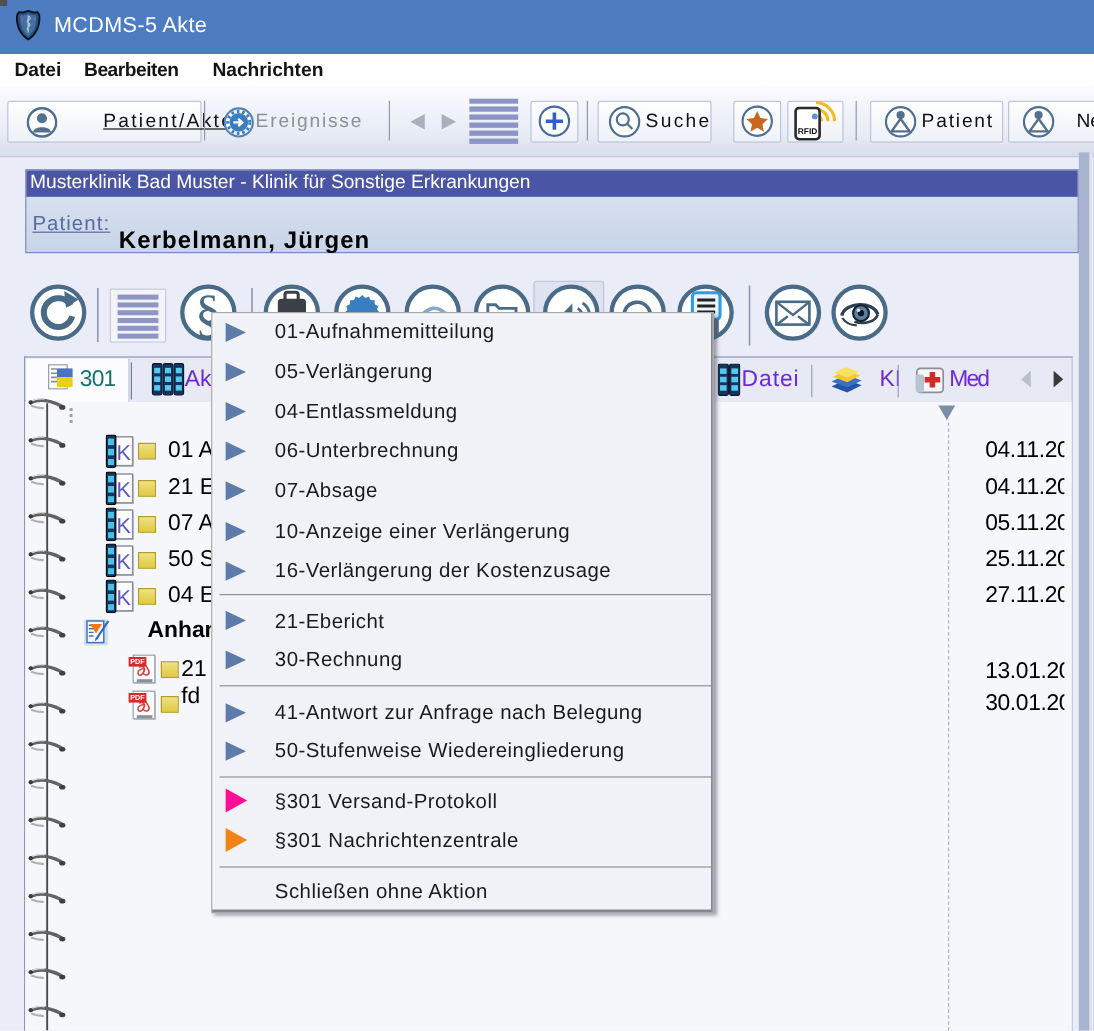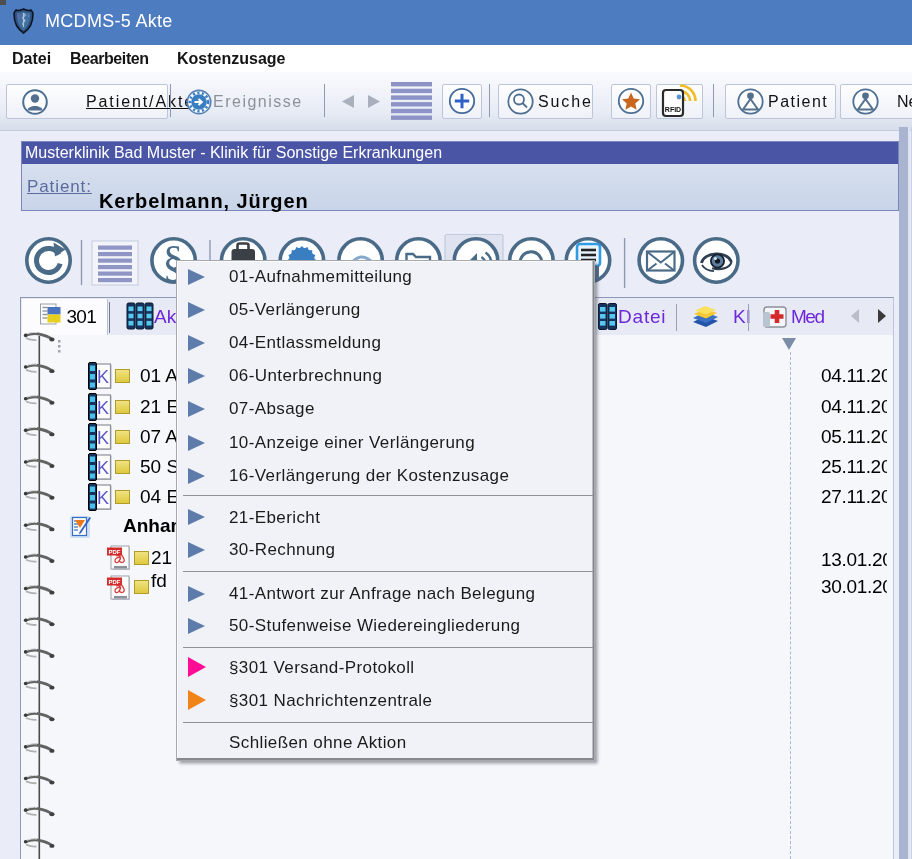--- a/index.html
+++ b/index.html
@@ -54,21 +54,21 @@
 <svg class="abs" style="left:13px; top:8px;" width="21" height="26" viewBox="0 0 21 26">
   <path d="M3,2 C5,3.2 7,2.2 10.5,1 C14,2.2 16,3.2 18,2 C19.5,3.5 20,4 20,6 C20,14 17.5,20.5 10.5,25 C3.5,20.5 1,14 1,6 C1,4 1.5,3.5 3,2 Z" fill="#2c517e" stroke="#0d131e" stroke-width="1.5"></path>
   <path d="M4,4.5 C6,5.2 8.5,4.2 10.5,3.4 C12.5,4.2 15,5.2 17,4.5 C17.5,11.5 16,17.5 10.5,22.5 C5,17.5 3.5,11.5 4,4.5 Z" fill="#44709f"></path>
   <path d="M4.5,5 C7,7 7,9 5.5,12 L4.5,8 Z" fill="#7d5fc0" opacity="0.8"></path>
   <path d="M14.5,6 C16,8.5 15.5,11 14,13.5 L16.5,7 Z" fill="#6a87c8" opacity="0.8"></path>
   <path d="M10.5,5.5 C12.3,5.5 12.8,7.6 11.3,8.3 C9.8,9 9,10 10.5,11 C12,12 12.6,13 11,14 C9.4,15 9.6,16.5 10.5,17.5 M10.5,5 L10.5,19" stroke="#a8c6e0" stroke-width="1.1" fill="none"></path>
 </svg>
 <div class="abs" id="menubar"></div>
 <div class="abs mitem" style="left:12px;">Datei</div>
 <div class="abs mitem" style="left:70px; letter-spacing:-0.4px;">Bearbeiten</div>
-<div class="abs mitem" style="left:177px;">Kostenzusage</div>
+<div class="abs mitem" style="left:177px;">Nachrichten</div>
 <div class="abs" id="toolbar"></div>
 <div class="abs" id="pbox"></div>
 <div class="abs" id="phead">Musterklinik Bad Muster - Klinik für Sonstige Erkrankungen</div>
 <div class="abs" id="plabel">Patient:</div>
 <div class="abs" id="pname">Kerbelmann, Jürgen</div>
 <div class="abs" id="rstrip1"></div>
 <div class="abs" id="rstrip2"></div>
 <div class="abs" style="left:910.5px; top:127px; width:1.5px; height:732px; background:#c9d0e4;"></div>
 <div class="abs" id="pagebox"></div>
 <div class="abs" id="page"></div>
@@ -150,21 +150,21 @@
   <rect x="0.5" y="1" width="15.5" height="20" fill="#fbfbfb" stroke="#9aa0a8" stroke-width="1"></rect>
   <g stroke="#8a9098" stroke-width="1.3">
       <line x1="2.5" y1="4.5" x2="7.5" y2="4.5"></line>
       <line x1="2.5" y1="8" x2="7.5" y2="8"></line>
       <line x1="2.5" y1="11.5" x2="7.5" y2="11.5"></line>
       <line x1="2.5" y1="15" x2="7.5" y2="15"></line>
     </g>
   <rect x="7.5" y="4" width="13" height="7.5" fill="#4a73c0"></rect>
   <rect x="7.5" y="11.5" width="13" height="8" fill="#e8cf1c"></rect>
 </svg>
-<div class="tabtext" style="left:66.5px; color:#000000; letter-spacing:-0.7px;">301</div>
+<div class="tabtext" style="left:66.5px; color:#0f766e; letter-spacing:-0.7px;">301</div>
 <div class="abs" style="left:109px; top:302px; width:1px; height:31px; background:#727c96;"></div>
 <svg class="abs" style="left:126px; top:302px;" width="28" height="28" viewBox="0 0 28 28">
   <g>
     <rect x="1" y="1" width="8" height="26" rx="1.5" fill="#16335e" stroke="#0a1830" stroke-width="1"></rect>
     <rect x="10" y="1" width="8" height="26" rx="1.5" fill="#16335e" stroke="#0a1830" stroke-width="1"></rect>
     <rect x="19" y="1" width="8" height="26" rx="1.5" fill="#16335e" stroke="#0a1830" stroke-width="1"></rect>
     <g fill="#57c8ee">
       <rect x="2.5" y="4.5" width="5" height="4.6"></rect>
         <rect x="2.5" y="11.7" width="5" height="4.6"></rect>
         <rect x="2.5" y="18.9" width="5" height="4.6"></rect>

